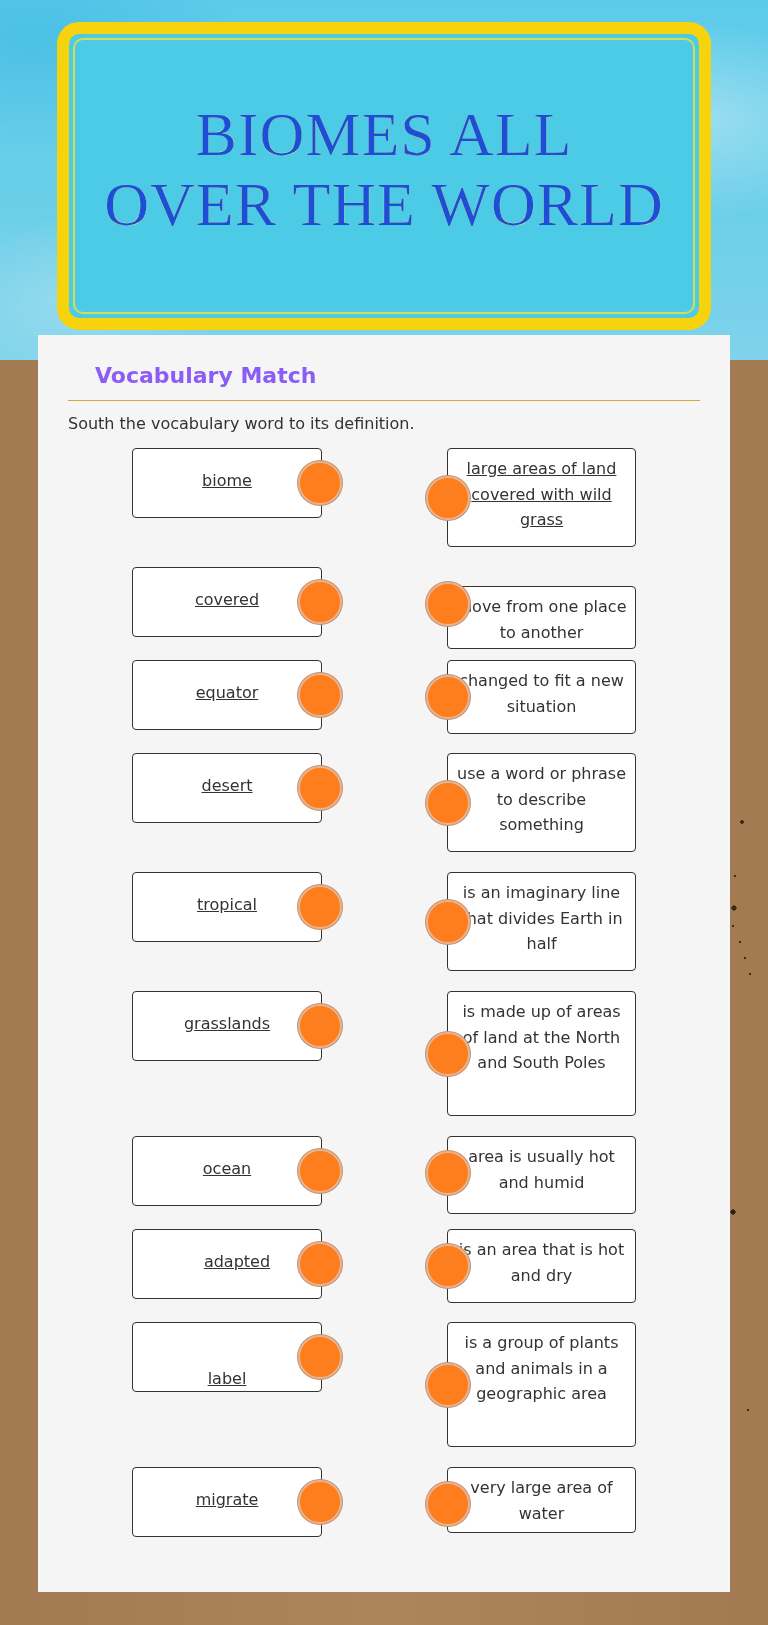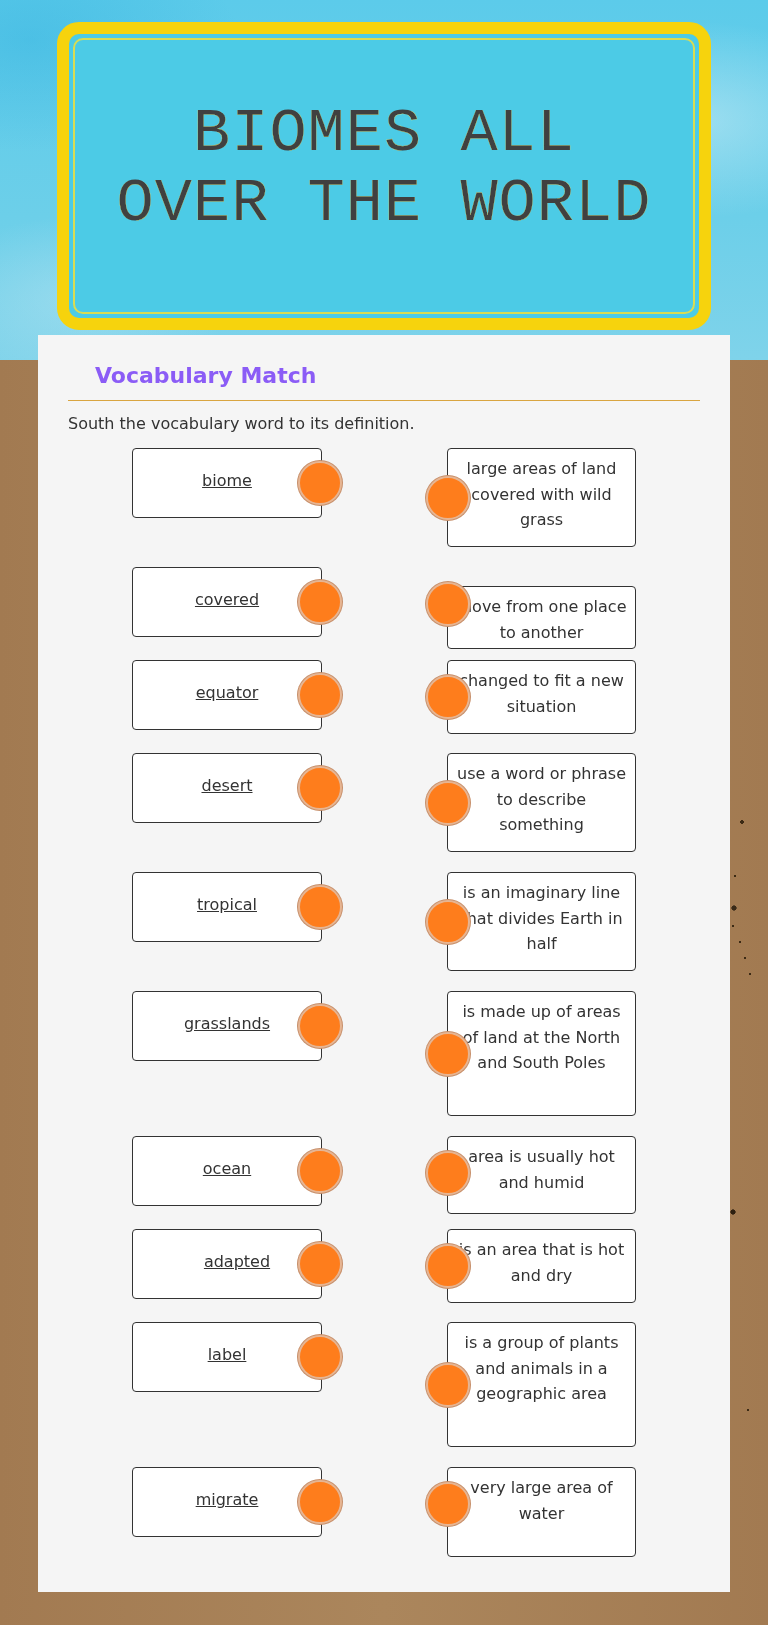--- a/index.html
+++ b/index.html
@@ -44,22 +44,22 @@
     border-radius: 22px;
   }
   .title-inner {
     position: absolute; left: 4px; top: 4px; right: 4px; bottom: 4px;
     border: 2px solid #d9dc52;
     border-radius: 10px;
     display: flex; align-items: center; justify-content: center;
     text-align: center;
   }
   .title-text {
-    color: #404040;
-    font-family: Liberation Mono, monospace;
+    color: #1d4ed8;
+    font-family: Liberation Serif, serif;
     font-weight: 200;
     font-size: 62px;
     line-height: 70px;
     letter-spacing: 1px;
     text-transform: uppercase;
     width: 560px;
     margin-top: -14px;
     -webkit-text-stroke: 0.2px #f4e86a;
     font-stretch: condensed;
   }
@@ -152,29 +152,29 @@
       </div>
       <div class="knob term-knob" style="top: 669px;"></div>
       <div class="match-box term-box" style="top: 801px;">
         <span class="lbl">ocean</span>
       </div>
       <div class="knob term-knob" style="top: 814px;"></div>
       <div class="match-box term-box" style="top: 894px; padding-left: 20px;">
         <span class="lbl">adapted</span>
       </div>
       <div class="knob term-knob" style="top: 907px;"></div>
-      <div class="match-box term-box" style="top: 987px;">
+      <div class="match-box term-box" style="top: 987px; align-items: flex-end;">
         <span class="lbl">label</span>
       </div>
       <div class="knob term-knob" style="top: 1000px;"></div>
       <div class="match-box term-box" style="top: 1132px;">
         <span class="lbl">migrate</span>
       </div>
       <div class="knob term-knob" style="top: 1145px;"></div>
-      <div class="match-box def-box" style="top: 113px; height: 99px;">
+      <div class="match-box def-box" style="top: 113px; height: 99px; text-decoration: underline;">
         <span>large areas of land covered with wild grass</span>
       </div>
       <div class="knob def-knob" style="top: 140.5px;"></div>
       <div class="match-box def-box" style="top: 232px; height: 63px; margin-top: 19px;">
         <span>move from one place to another</span>
       </div>
       <div class="knob def-knob" style="top: 247px;"></div>
       <div class="match-box def-box" style="top: 325px; height: 74px;">
         <span>changed to fit a new situation</span>
       </div>
@@ -196,18 +196,18 @@
       </div>
       <div class="knob def-knob" style="top: 816px;"></div>
       <div class="match-box def-box" style="top: 894px; height: 74px;">
         <span>is an area that is hot and dry</span>
       </div>
       <div class="knob def-knob" style="top: 909px;"></div>
       <div class="match-box def-box" style="top: 987px; height: 125px;">
         <span>is a group of plants and animals in a geographic area</span>
       </div>
       <div class="knob def-knob" style="top: 1027.5px;"></div>
-      <div class="match-box def-box" style="top: 1132px; height: 90px;">
+      <div class="match-box def-box" style="top: 1132px; height: 66px;">
         <span>very large area of water</span>
       </div>
       <div class="knob def-knob" style="top: 1147px;"></div>
     </div>
 </div>
 
 </body></html>

